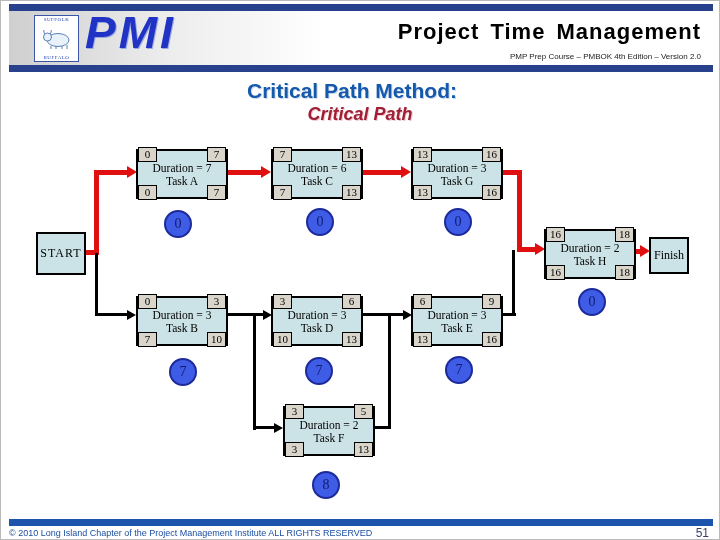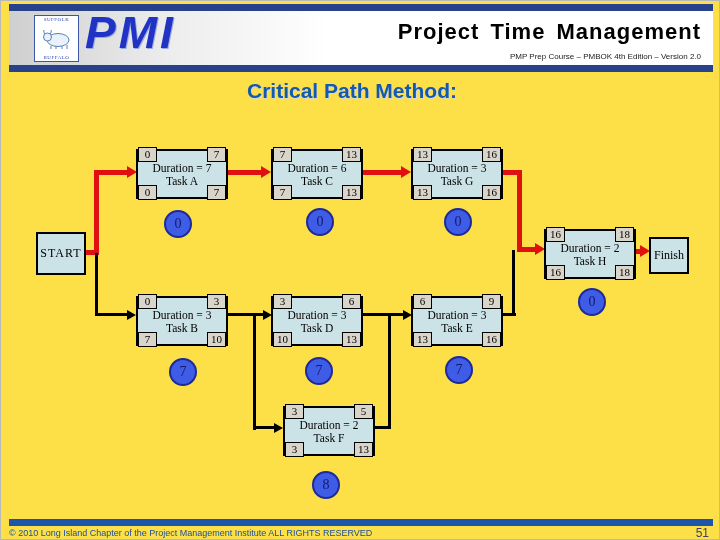--- a/index.html
+++ b/index.html
@@ -1,17 +1,17 @@
 <!DOCTYPE html>
 <html><head>
 <meta charset="utf-8">
 <style>
   html,body{margin:0;padding:0;background:#888;}
   .slide{
-    position:relative;width:720px;height:540px;background:#fde047;
+    position:relative;width:720px;height:540px;background:#ffffff;
     border:1px solid #b9b9b9;box-sizing:border-box;overflow:hidden;
     font-family:"Liberation Sans",sans-serif;
   }
   
   .bar{position:absolute;left:8px;width:704px;height:7px;background:#27418d;}
   .bar.top{top:3px;}
   .bar.mid{top:64px;}
   .bar.footer{top:518px;background:#1d55ae;}
   .header-band{position:absolute;left:8px;top:10px;width:704px;height:54px;
     background:linear-gradient(90deg,#cfcfcf 0%,#ececec 22%,#ffffff 45%);}
@@ -80,20 +80,21 @@
       <line x1="27" y1="17" x2="27" y2="21" stroke="#5b82b8" stroke-width="1"></line>
     </svg>
     <div class="ring-txt">BUFFALO</div>
   </div>
   <div class="pmi-word">PMI</div>
   <div class="hdr-title">Project Time Management</div>
   <div class="hdr-subtitle">PMP Prep Course – PMBOK 4th Edition – Version 2.0</div>
   <div class="bar mid"></div>
 
   <div class="title-main">Critical Path Method:</div>
+  <div class="title-sub">Critical Path</div>
 
   <div class="seg red" style="left:84px;top:249px;width:14px;height:5px"></div>
   <div class="seg red" style="left:93px;top:169px;width:5px;height:85px"></div>
   <div class="seg red" style="left:97px;top:169px;width:29px;height:5px"></div>
   <div class="arr red" style="left:126px;top:165px"></div>
 
   <div class="seg red" style="left:226px;top:169px;width:34px;height:5px"></div>
   <div class="arr red" style="left:260px;top:165px"></div>
 
   <div class="seg red" style="left:361px;top:169px;width:39px;height:5px"></div>

